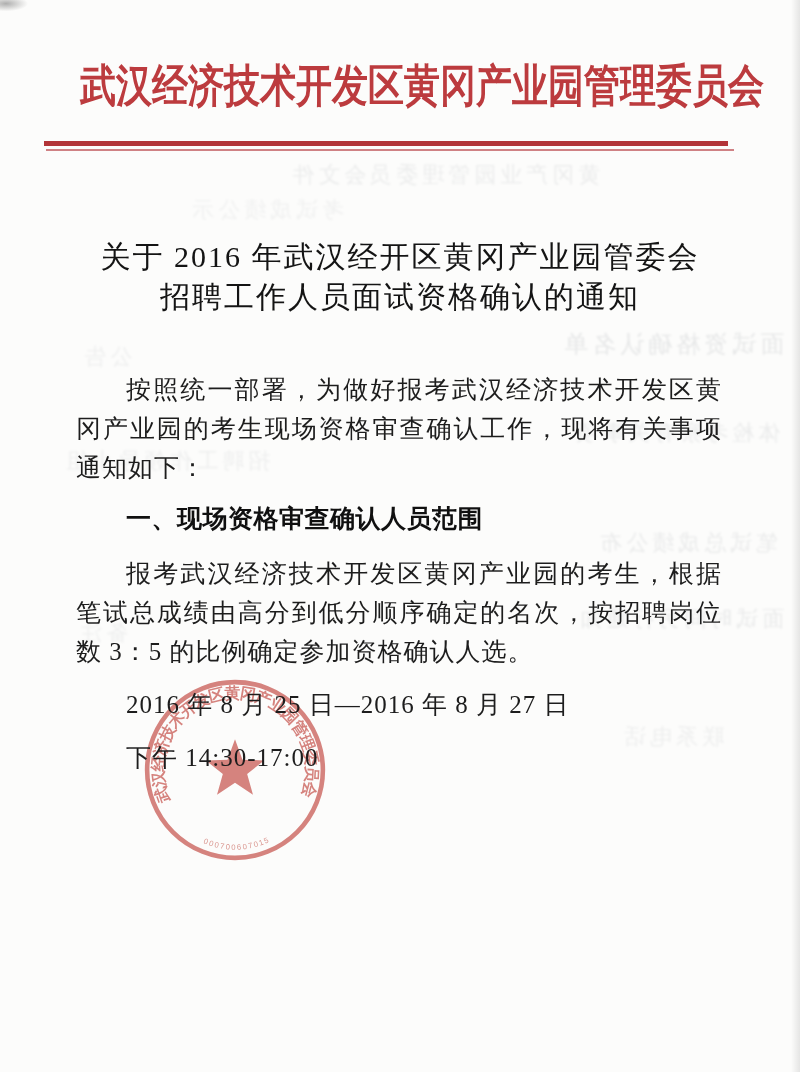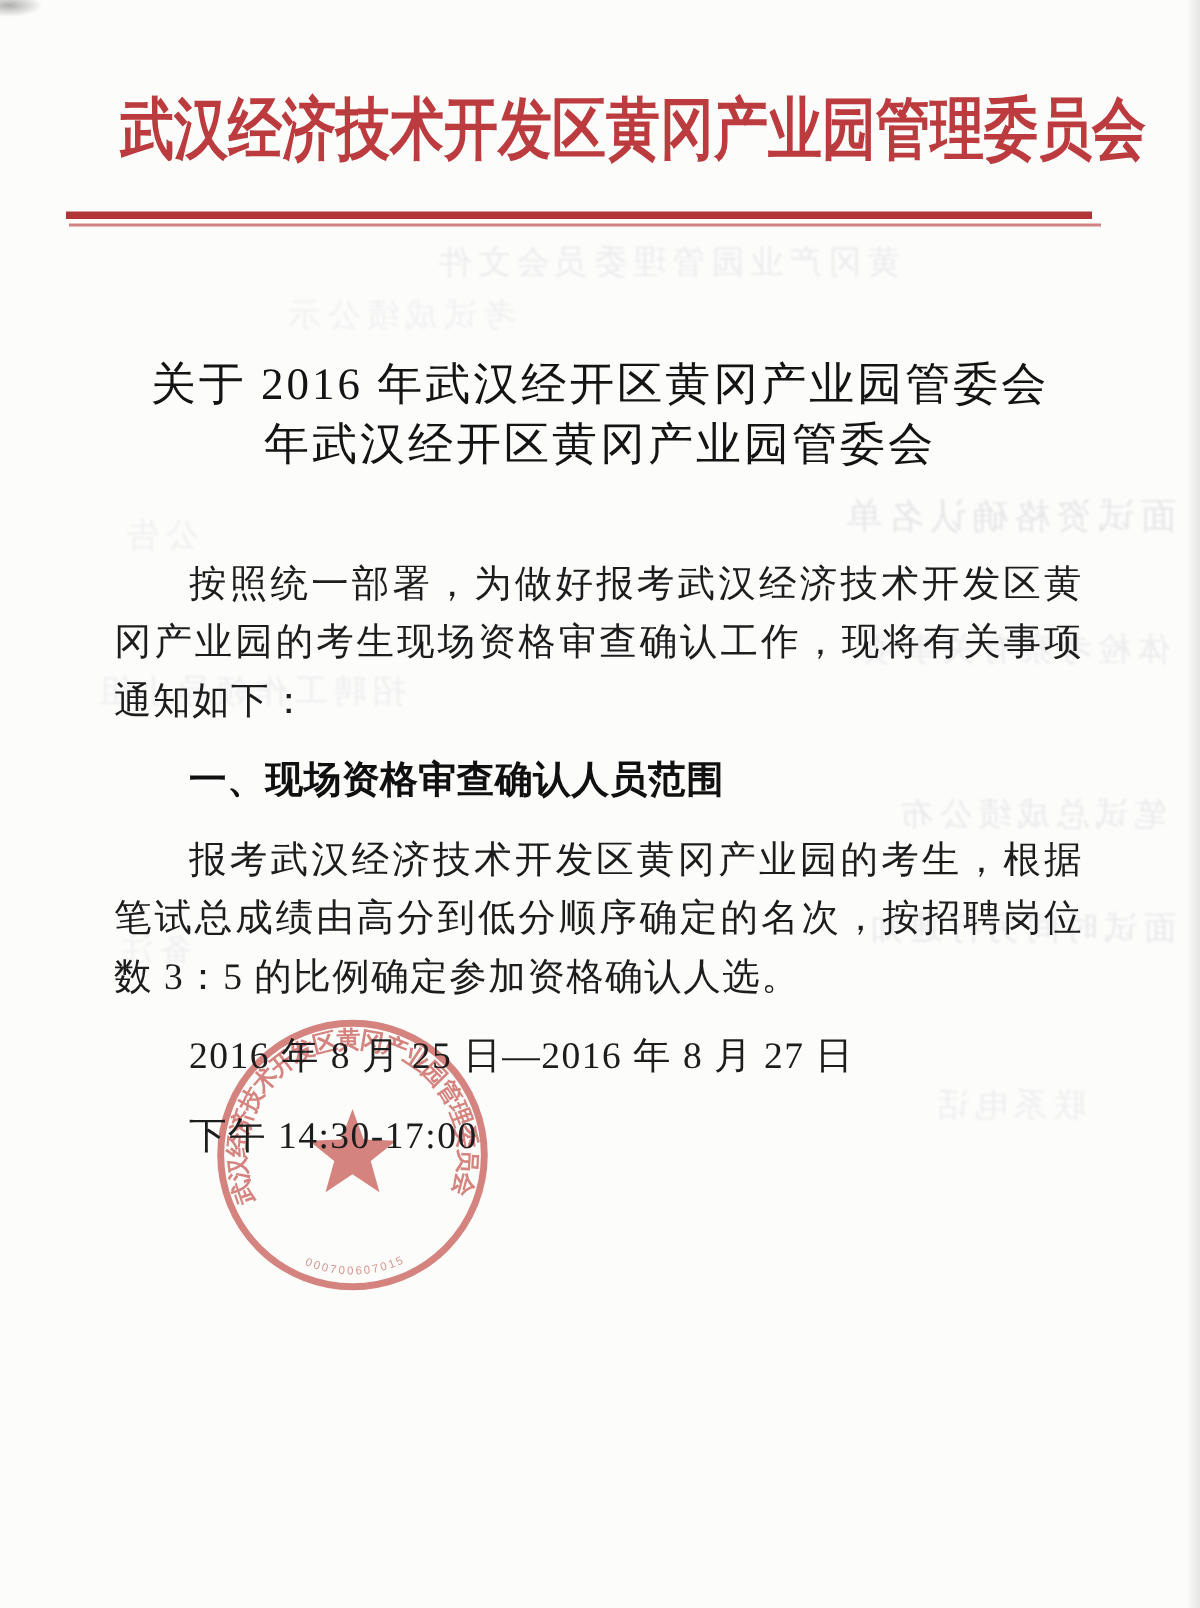--- a/index.html
+++ b/index.html
@@ -27,21 +27,21 @@
     font-size:30px;font-weight:normal;color:#141414;line-height:40px;letter-spacing:2px;
   }
   
   .content{
     position:absolute;left:62px;top:356px;width:674px;z-index:2;
     font-size:25px;line-height:39px;color:#1d1d1d;text-align:justify;
     letter-spacing:1px;
   }
   .content p{margin:14px;text-indent:50px;}
   .content p.heading{
-    font-family:Liberation Serif, serif;
+    font-family:Liberation Mono, monospace;
     font-weight:bold;letter-spacing:.5px;color:#101010;
   }
   
   .stamp{position:absolute;left:141px;top:676px;width:188px;height:188px;
     z-index:1;opacity:.72;mix-blend-mode:multiply;}
   
   .bleed{position:absolute;color:#7d838a;transform:scaleX(-1);
     filter:blur(.8px);font-size:22px;letter-spacing:4px;white-space:nowrap;
     font-family:"Liberation Sans","DejaVu Sans",sans-serif;z-index:0;}
   .bleed-0{top:160px;left:288px;opacity:.13;}
@@ -70,21 +70,21 @@
   <span class="bleed bleed-7">面试时间另行通知</span>
   <span class="bleed bleed-8">备注</span>
   <span class="bleed bleed-9">联系电话</span>
 
   <div class="letterhead">武汉经济技术开发区黄冈产业园管理委员会</div>
   <div class="rule-thick"></div>
   <div class="rule-thin"></div>
 
   <div class="doc-title">
     <div>关于 2016 年武汉经开区黄冈产业园管委会</div>
-    <div>年武汉经开区黄冈产业园管委会</div>
+    <div>招聘工作人员面试资格确认的通知</div>
   </div>
 
   <svg class="stamp" viewBox="0 0 184 184">
     <circle cx="92" cy="92" r="86" fill="none" stroke="#c9554e" stroke-width="4.5"></circle>
     <polygon fill="#c9554e" points="92,62 99.3,81.9 120.5,82.7 103.9,95.9 109.6,116.3 92,104.5 74.4,116.3 80.1,95.9 63.5,82.7 84.7,81.9"></polygon>
     <defs>
       <path id="sealArcTop" d="M 28.6 121.6 A 70 70 0 1 1 155.4 121.6" fill="none"></path>
       <path id="sealArcBottom" d="M 59 162.7 A 78 78 0 0 0 125 162.7" fill="none"></path>
     </defs>
     <text font-size="15.5" fill="#c9554e" font-weight="bold" font-family="Liberation Serif, DejaVu Serif, serif">

